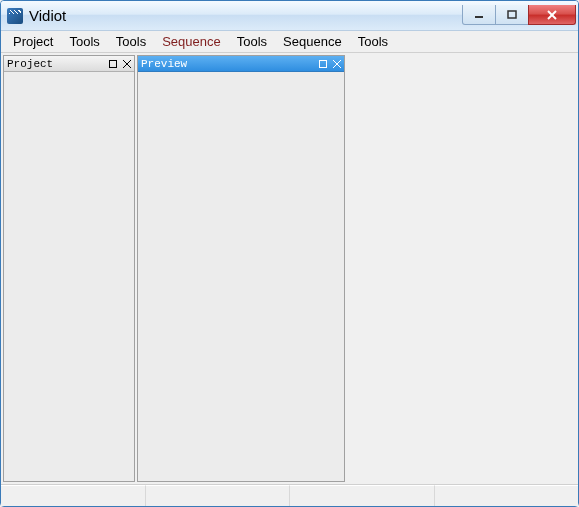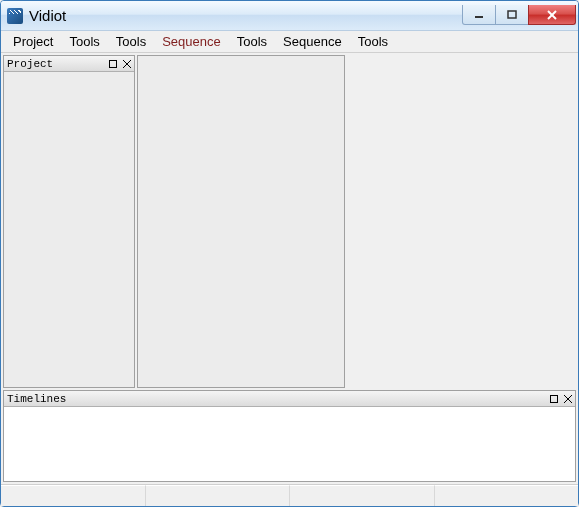--- a/index.html
+++ b/index.html
@@ -212,42 +212,39 @@
                 <line x1="0" y1="0" x2="8" y2="8" stroke="currentColor"></line>
                 <line x1="8" y1="0" x2="0" y2="8" stroke="currentColor"></line>
               </svg>
           </span>
         </div>
         <div class="panel-body"></div>
       </div>
 
 
       <div class="panel p-preview">
+        <div class="panel-header active">
+          <span class="ptitle">Preview</span>
+          <span class="panel-btn">
+            <svg width="8" height="8">
+                <rect x="0.5" y="0.5" width="7" height="7" fill="none" stroke="currentColor"></rect>
+              </svg>
+          </span>
+          <span class="panel-btn">
+            <svg width="8" height="8">
+                <line x1="0" y1="0" x2="8" y2="8" stroke="currentColor"></line>
+                <line x1="8" y1="0" x2="0" y2="8" stroke="currentColor"></line>
+              </svg>
+          </span>
+        </div>
         <div class="panel-body"></div>
       </div>
 
     </div>
 
-    <div class="panel p-timelines">
-      <div class="panel-header">
-        <span class="ptitle">Timelines</span>
-        <span class="panel-btn">
-          <svg width="8" height="8">
-              <rect x="0.5" y="0.5" width="7" height="7" fill="none" stroke="currentColor"></rect>
-            </svg>
-        </span>
-        <span class="panel-btn">
-          <svg width="8" height="8">
-              <line x1="0" y1="0" x2="8" y2="8" stroke="currentColor"></line>
-              <line x1="8" y1="0" x2="0" y2="8" stroke="currentColor"></line>
-            </svg>
-        </span>
-      </div>
-      <div class="panel-body white"></div>
-    </div>
 
   </div>
 
   <div class="statusbar">
     <div class="status-cell"></div>
     <div class="status-cell"></div>
     <div class="status-cell"></div>
     <div class="status-cell"></div>
   </div>
 

